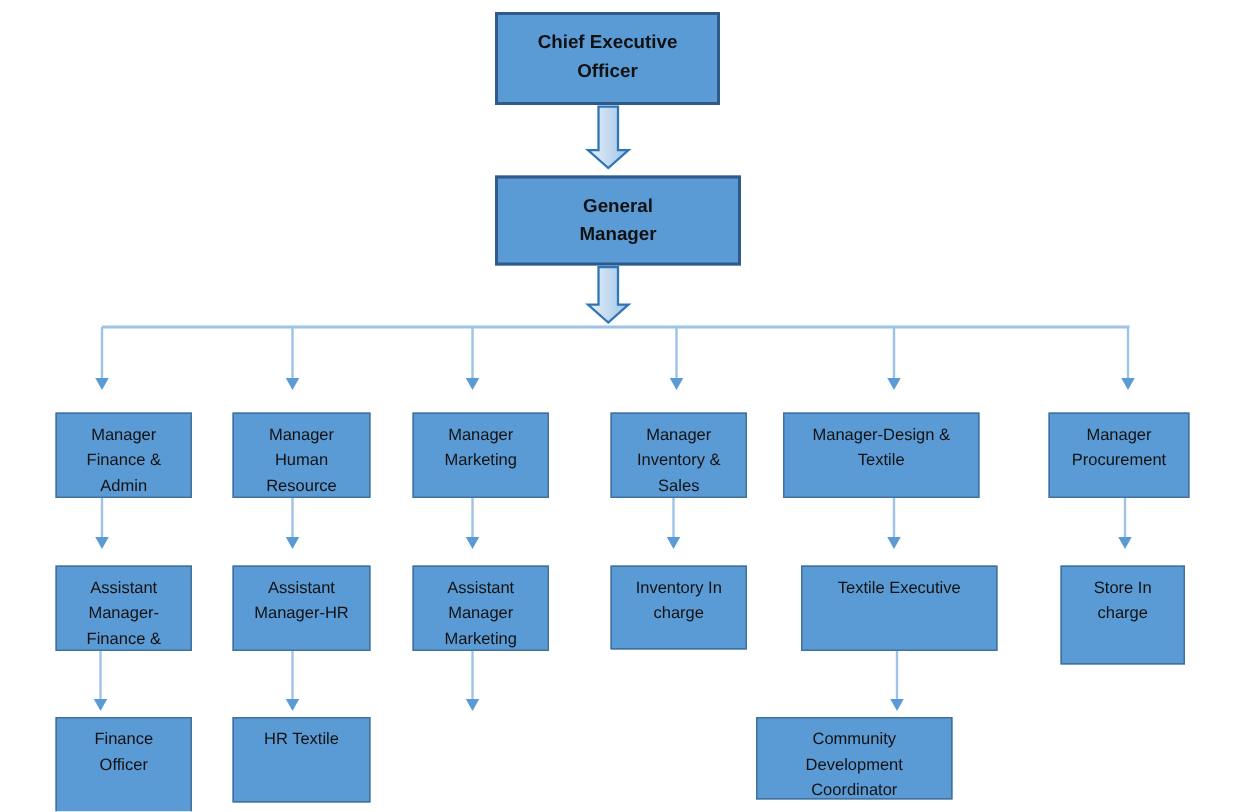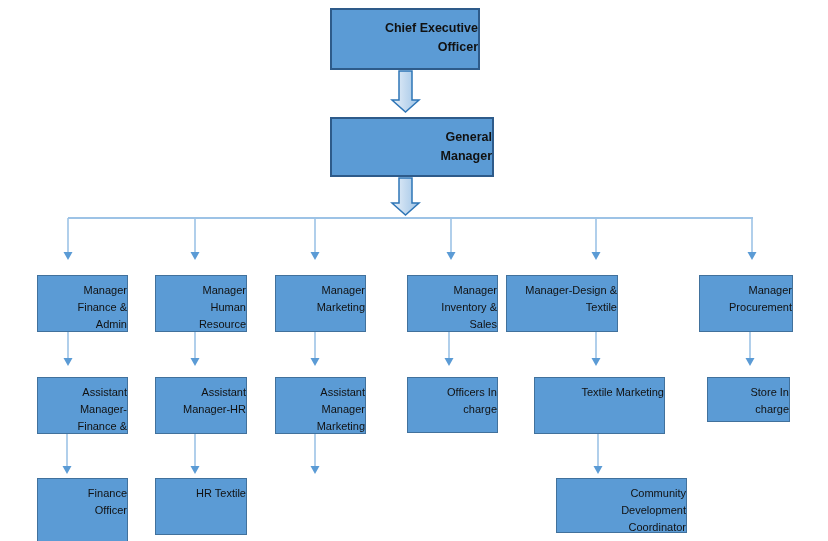--- a/index.html
+++ b/index.html
@@ -13,21 +13,21 @@
   svg.connectors{position:absolute;left:0;top:0;width:828px;height:541px;display:block;}
   .node{
     position:absolute;
     box-sizing:border-box;
     background:var(--box-fill,#5B9BD5);
     border:1.5px solid var(--box-border,#41719C);
     color:var(--text,#111);
     font-size:11px;
     line-height:17px;
     padding-top:6px;
-    text-align:right;
+    text-align:center;
     white-space:pre-line;
   }
   .node.big{
     font-weight:bold;
     font-size:12.5px;
     line-height:19px;
     padding-top:9px;
     border-width:2px;
     border-color:var(--box-border-dark,#2E5B8A);
   }
@@ -129,39 +129,39 @@
 Finance &amp;
 Admin</div>
   <div class="node" style="left:155px;top:275px;width:92px;height:57px">Manager
 Human
 Resource</div>
   <div class="node" style="left:275px;top:275px;width:91px;height:57px">Manager
 Marketing</div>
   <div class="node" style="left:407px;top:275px;width:91px;height:57px">Manager
 Inventory &amp;
 Sales</div>
-  <div class="node" style="left:506px;top:275px;width:112px;height:57px">Manager-Design &amp;
+  <div class="node" style="left:522px;top:275px;width:131px;height:57px">Manager-Design &amp;
 Textile</div>
   <div class="node" style="left:699px;top:275px;width:94px;height:57px">Manager
 Procurement</div>
 
   <div class="node" style="left:37px;top:377px;width:91px;height:57px">Assistant
 Manager-
 Finance &amp;</div>
   <div class="node" style="left:155px;top:377px;width:92px;height:57px">Assistant
 Manager-HR</div>
   <div class="node" style="left:275px;top:377px;width:91px;height:57px">Assistant
 Manager
 Marketing</div>
-  <div class="node" style="left:407px;top:377px;width:91px;height:56px">Officers In
+  <div class="node" style="left:407px;top:377px;width:91px;height:56px">Inventory In
 charge</div>
-  <div class="node" style="left:534px;top:377px;width:131px;height:57px">Textile Marketing</div>
-  <div class="node" style="left:707px;top:377px;width:83px;height:45px">Store In
+  <div class="node" style="left:534px;top:377px;width:131px;height:57px">Textile Executive</div>
+  <div class="node" style="left:707px;top:377px;width:83px;height:66px">Store In
 charge</div>
 
   <div class="node" style="left:37px;top:478px;width:91px;height:73px">Finance
 Officer</div>
   <div class="node" style="left:155px;top:478px;width:92px;height:57px">HR Textile</div>
-  <div class="node" style="left:556px;top:478px;width:131px;height:55px">Community
+  <div class="node" style="left:504px;top:478px;width:131px;height:55px">Community
 Development
 Coordinator</div>
 
 </div>
 
 </body></html>

